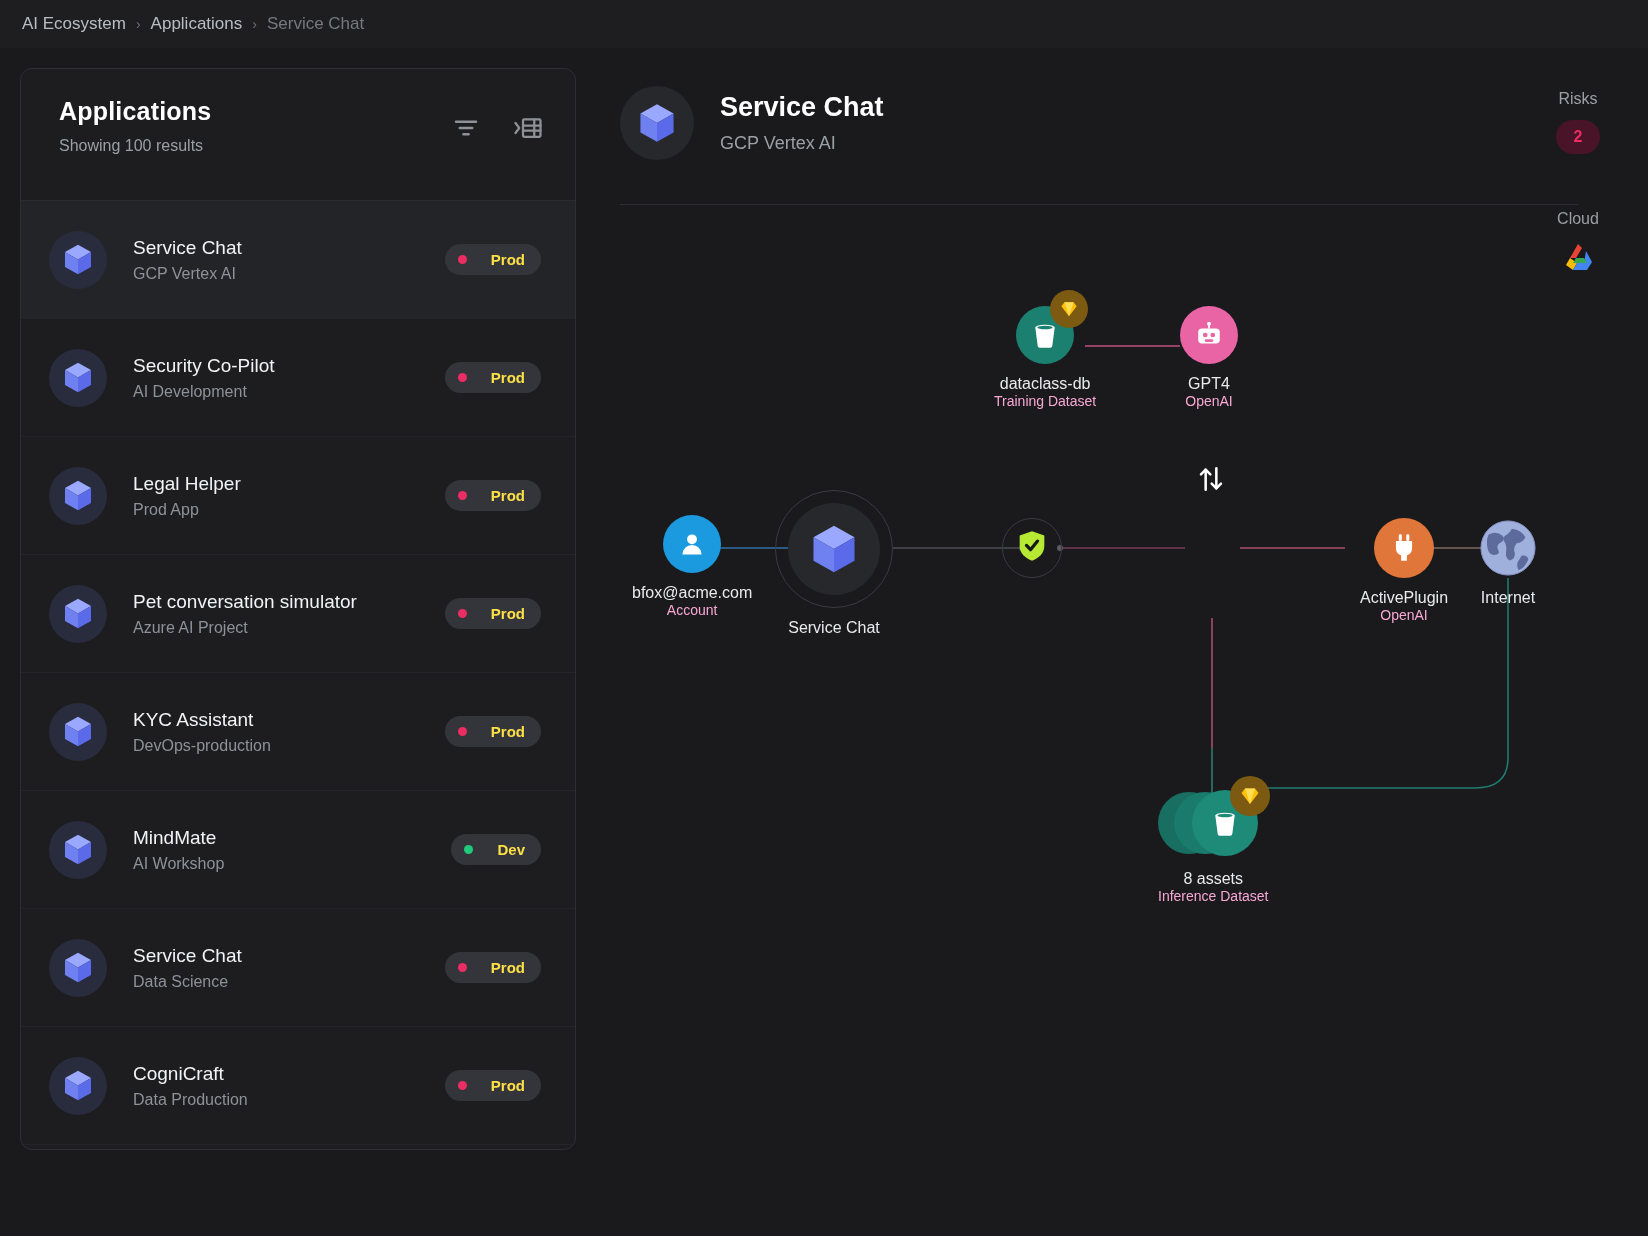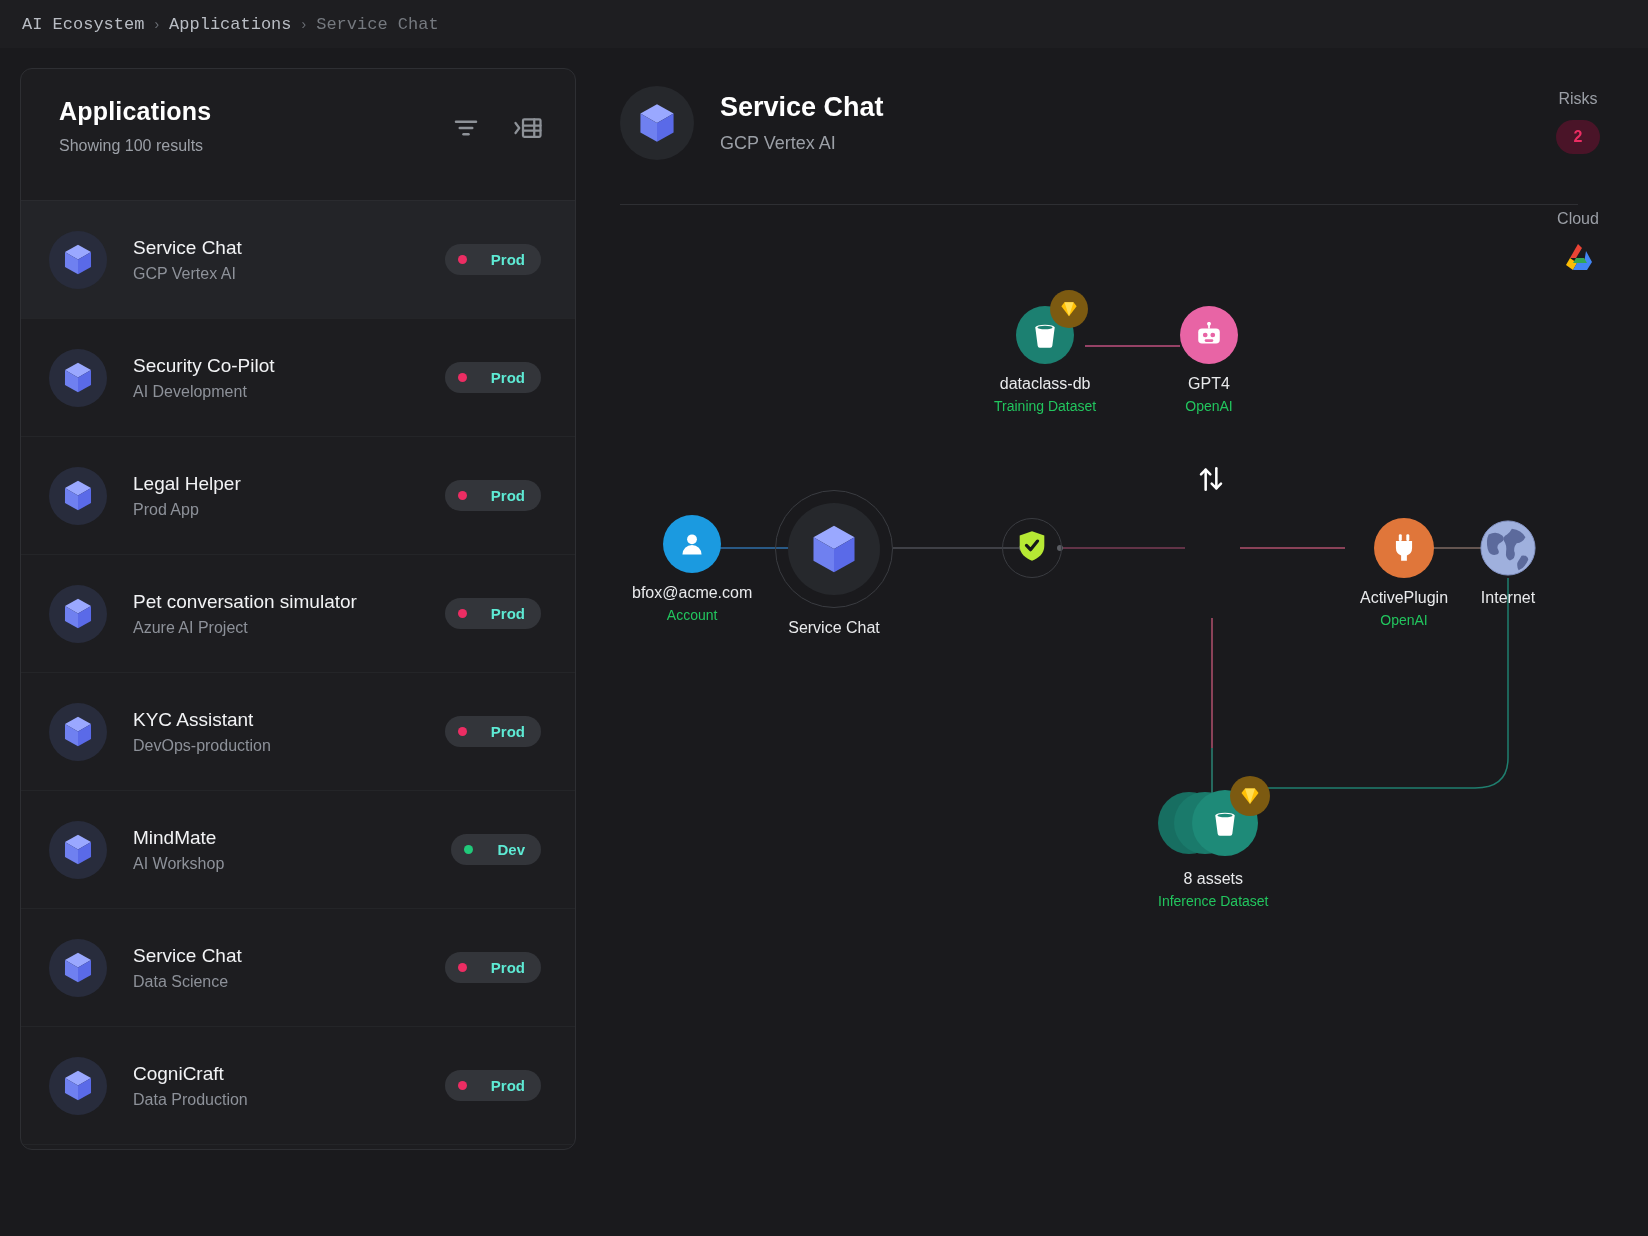--- a/index.html
+++ b/index.html
@@ -9,21 +9,21 @@
     font-family: "Liberation Sans", sans-serif;
     overflow: hidden;
   }
   .app { position: relative; width: 1648px; height: 1236px; background: #1a1a1d; }
 
   
   .breadcrumb {
     height: 48px; display: flex; align-items: center; gap: 10px;
     padding: 0 22px; font-size: 17px; color: #b9bdc4; background: #1e1e21;
   }
-  .crumb { color: #b9bdc4; cursor: pointer; white-space: nowrap; font-family: Liberation Mono, monospace; }
+  .crumb { color: #b9bdc4; cursor: pointer; white-space: nowrap; }
   .crumb.current { color: #75797f; cursor: default; }
   .crumb-sep { color: #6b6f75; font-size: 14px; }
 
   
   .left-panel {
     position: absolute; left: 20px; top: 68px;
     width: 556px; height: 1082px;
     background: #1d1d20;
     border: 1px solid #2e2f33;
     border-radius: 12px;
@@ -53,21 +53,21 @@
   .app-avatar {
     width: 58px; height: 58px; border-radius: 50%;
     background: #282c3c; display: flex; align-items: center;
     justify-content: center; flex: 0 0 58px;
   }
   .app-meta { margin-left: 26px; flex: 1 1 auto; min-width: 0; }
   .app-name { font-size: 19px; color: #f2f3f5; line-height: 1.25; }
   .app-env { font-size: 16px; color: #8d9199; margin-top: 6px; }
   .badge {
     display: inline-flex; align-items: center; gap: 24px;
-    background: #33353a; color: #5eead4;
+    background: #33353a; color: #fde047;
     border-radius: 16px; padding: 7px 16px 7px 13px;
     font-size: 15px; font-weight: bold; white-space: nowrap;
   }
   .dot { width: 9px; height: 9px; border-radius: 50%; display: inline-block; }
 
   
   .right-panel { position: absolute; left: 620px; top: 68px; width: 1008px; height: 1082px; }
   .detail-head { display: flex; align-items: flex-start; padding: 18px 0 0 0; position: relative; }
   .detail-avatar {
     width: 74px; height: 74px; border-radius: 50%;
@@ -91,21 +91,21 @@
 
   
   .graph { position: absolute; left: 0; top: 150px; width: 1008px; height: 930px; }
   .graph svg.edges { position: absolute; left: 0; top: 0; }
   .node { position: absolute; display: flex; flex-direction: column; align-items: center; cursor: pointer; }
   .node-circle {
     border-radius: 50%; display: flex; align-items: center; justify-content: center;
     position: relative;
   }
   .node-label { font-size: 16px; color: #e9eaec; margin-top: 11px; white-space: nowrap; }
-  .node-sublabel { font-size: 14px; color: #22c55e; margin-top: 5px; white-space: nowrap; }
+  .node-sublabel { font-size: 14px; color: #f9a8d4; white-space: nowrap; }
   .gem-badge {
     position: absolute; width: 38px; height: 38px; border-radius: 50%;
     background: #7c5a11; display: flex; align-items: center; justify-content: center;
     right: -14px; top: -16px;
   }
   .ring {
     border-radius: 50%; border: 1px solid #3a3c41;
     display: flex; align-items: center; justify-content: center;
   }
   .swap-icon { position: absolute; color: #ffffff; }

